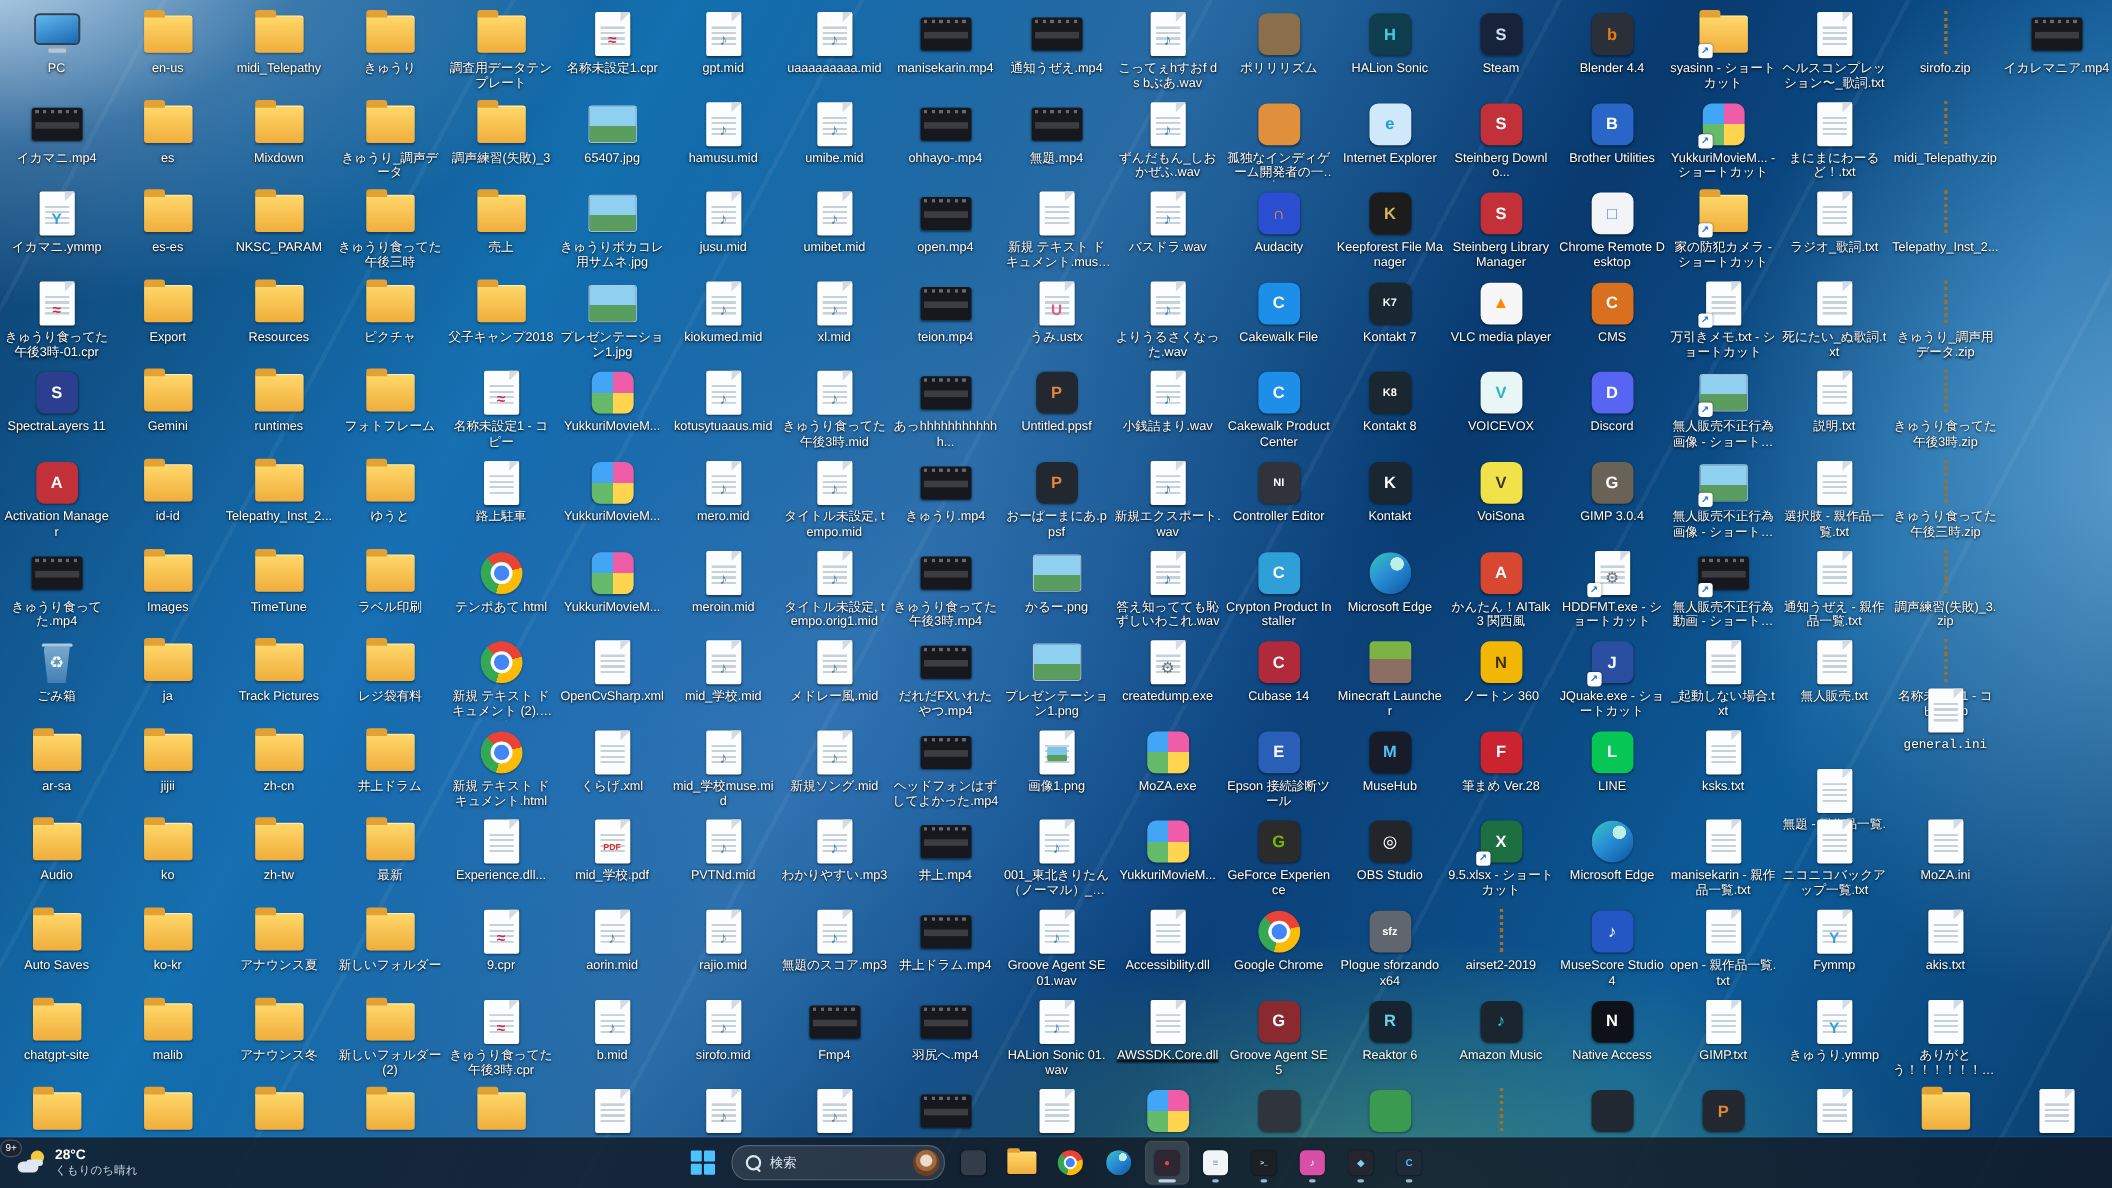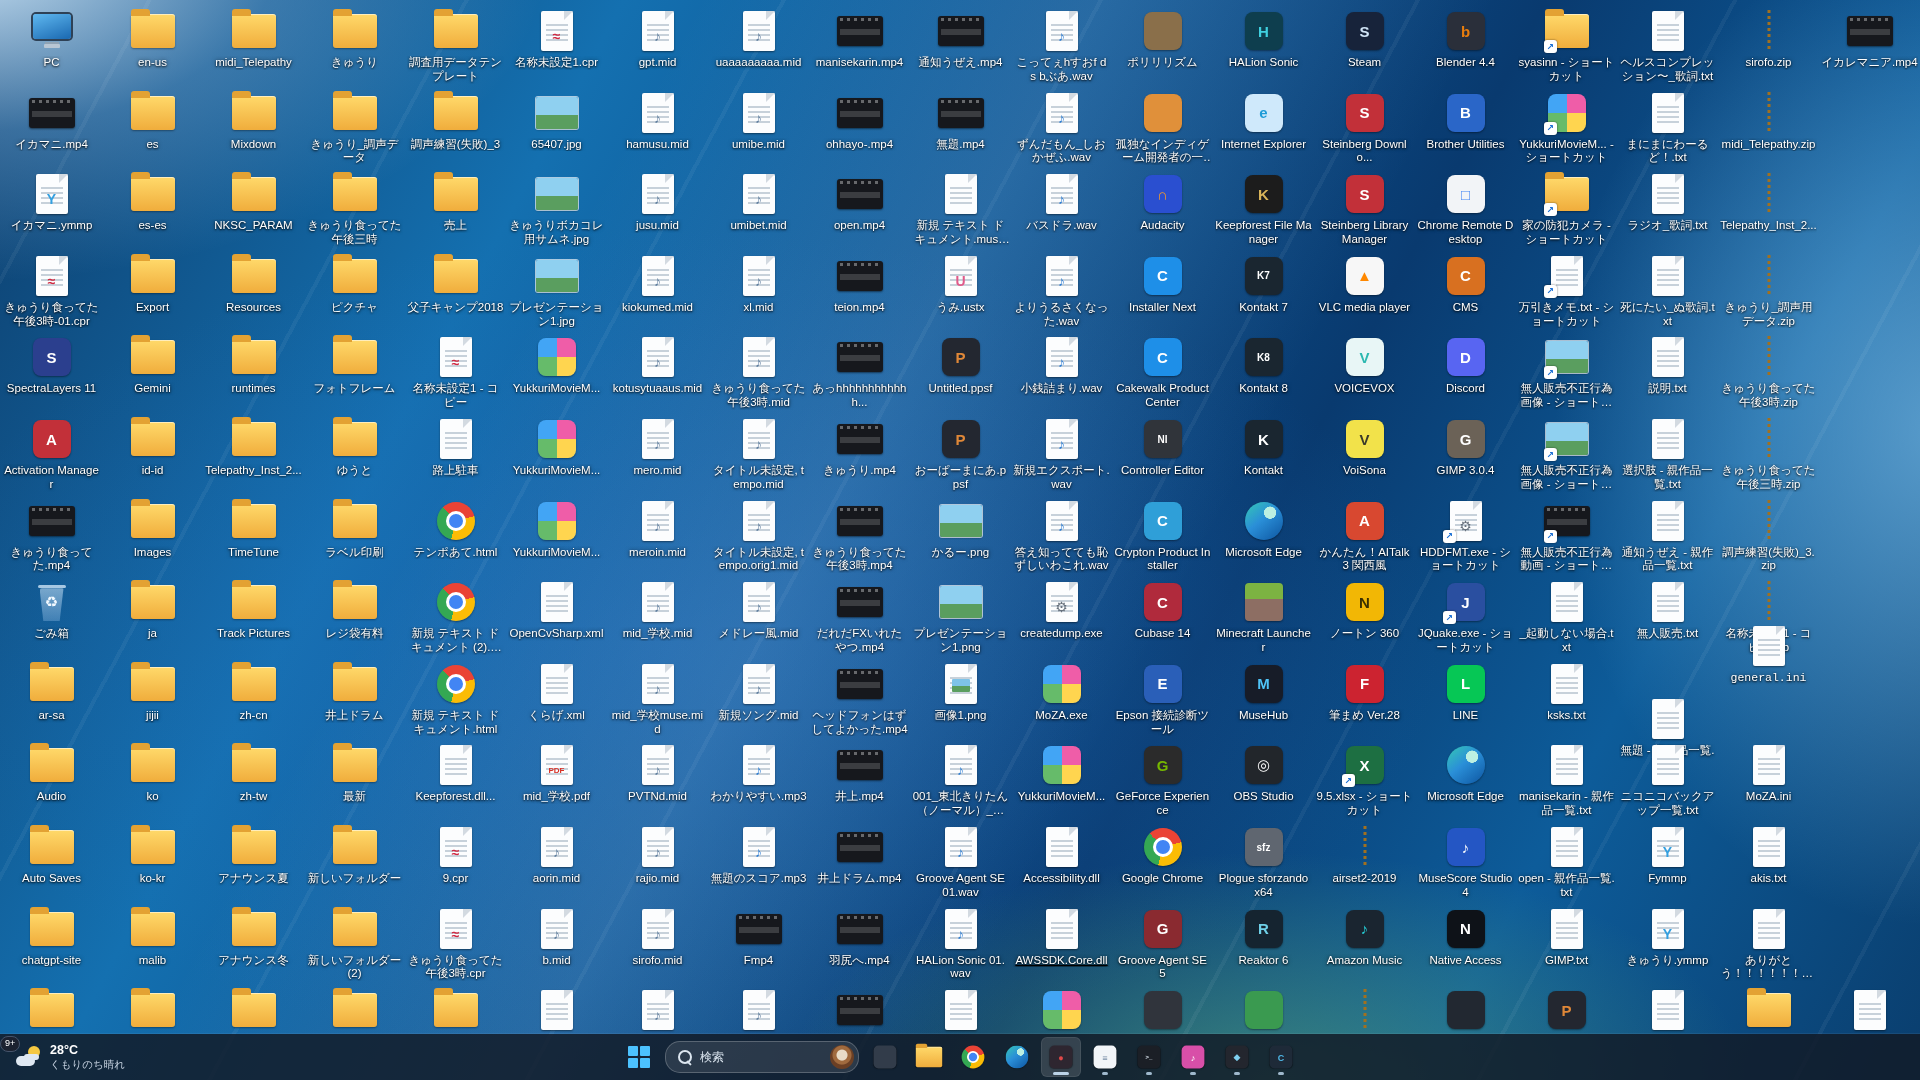--- a/index.html
+++ b/index.html
@@ -475,21 +475,21 @@
     <div class="cell" style="left: 407px; top: 660.8px;">
       <div class="ic">
         <div class="k-chrome"></div>
       </div>
       <div class="lbl">新規 テキスト ドキュメント.html</div>
     </div>
     <div class="cell" style="left: 407px; top: 742.4px;">
       <div class="ic">
         <div class="k-doc lined"></div>
       </div>
-      <div class="lbl">Keepforest.dll...</div>
+      <div class="lbl">Experience.dll...</div>
     </div>
     <div class="cell" style="left: 407px; top: 824px;">
       <div class="ic">
         <div class="k-doc lined">
           <span class="g" style="color: rgb(208, 40, 64);">≈</span>
         </div>
       </div>
       <div class="lbl">9.cpr</div>
     </div>
     <div class="cell" style="left: 407px; top: 905.6px;">
@@ -1035,21 +1035,21 @@
         </div>
       </div>
       <div class="lbl">Audacity</div>
     </div>
     <div class="cell" style="left: 1114px; top: 252.8px;">
       <div class="ic">
         <div class="k-app" style="background: rgb(30, 143, 232);">
           <span style="color: rgb(255, 255, 255);">C</span>
         </div>
       </div>
-      <div class="lbl">Installer Next</div>
+      <div class="lbl">Cakewalk File</div>
     </div>
     <div class="cell" style="left: 1114px; top: 334.4px;">
       <div class="ic">
         <div class="k-app" style="background: rgb(30, 143, 232);">
           <span style="color: rgb(255, 255, 255);">C</span>
         </div>
       </div>
       <div class="lbl">Cakewalk Product Center</div>
     </div>
     <div class="cell" style="left: 1114px; top: 416px;">

